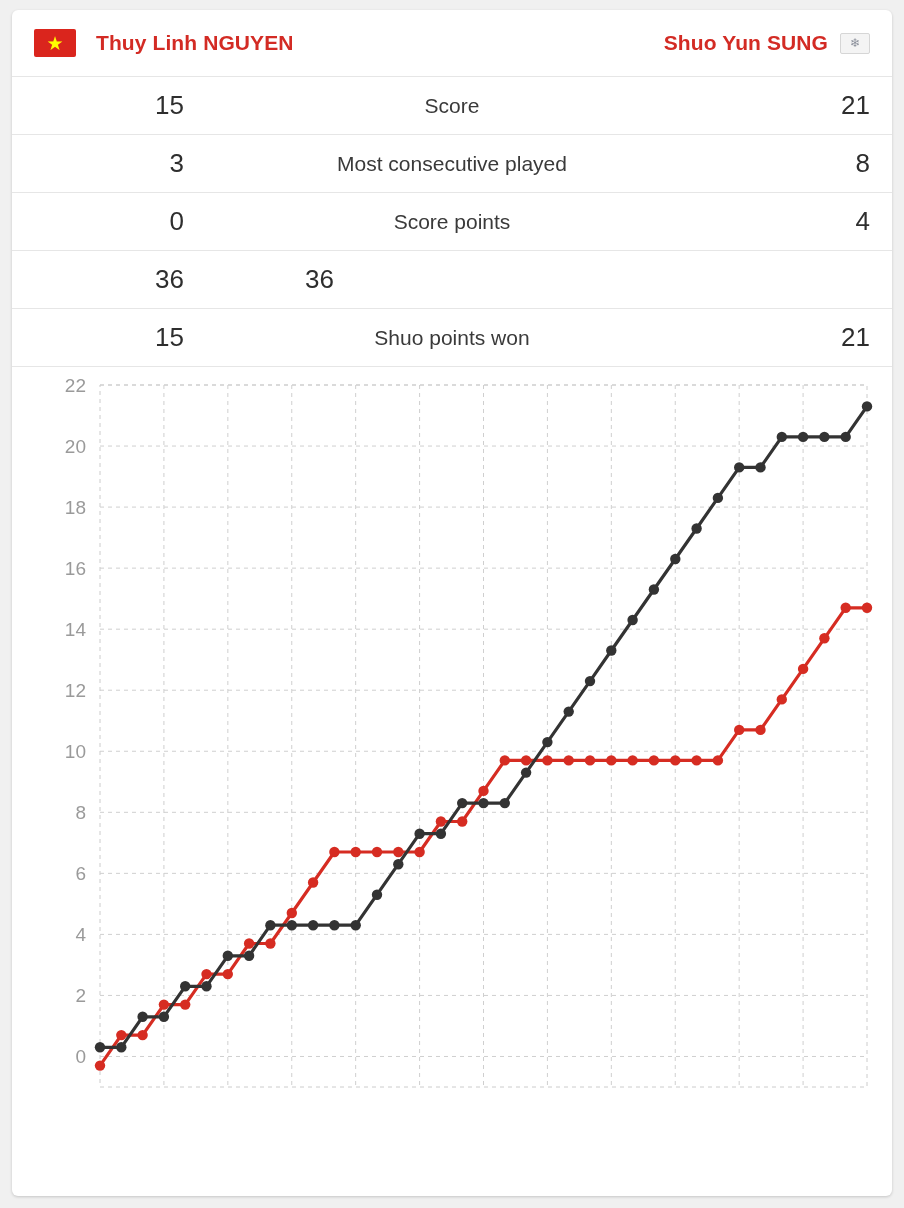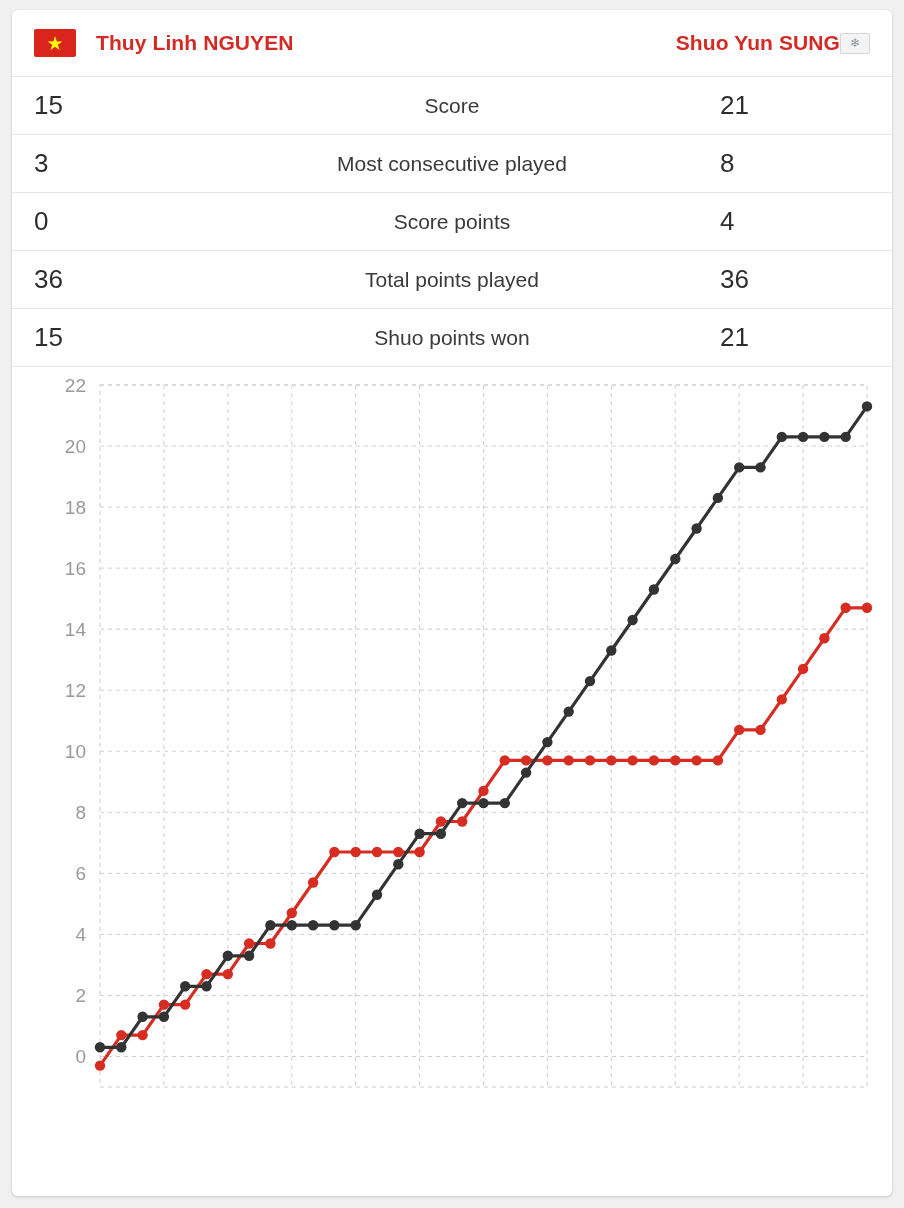--- a/index.html
+++ b/index.html
@@ -53,20 +53,21 @@
     letter-spacing: 0.1px;
     white-space: nowrap;
     margin-left: 8px;
   }
   .player-right {
     position: absolute;
     right: 22px; top: 50%;
     transform: translateY(-50%);
     display: flex;
     align-items: center;
+    gap: 12px;
   }
   .flag-tpe {
     width: 30px; height: 21px;
     background: #f4f4f4;
     border: 1px solid #d6d6d6;
     border-radius: 2px;
     position: relative;
     flex: none;
     display: flex;
     align-items: center;
@@ -82,21 +83,21 @@
   .srow {
     display: flex;
     align-items: center;
     height: 58px;
     border-top: 1px solid #e6e6e6;
     padding: 0 22px;
   }
   .srow:first-child { border-top: 1px solid #e6e6e6; }
   .sval {
     width: 150px;
-    text-align: left;
+    text-align: right;
     font-size: 26px;
     color: #2e2e2e;
   }
   .slabel {
     flex: 1;
     text-align: center;
     font-size: 21px;
     color: #3a3a3a;
   }
   
@@ -148,21 +149,20 @@
       <div class="slabel">Most consecutive played</div>
       <div class="sval">8</div>
     </div>
     <div class="srow">
       <div class="sval">0</div>
       <div class="slabel">Score points</div>
       <div class="sval">4</div>
     </div>
     <div class="srow">
       <div class="sval">36</div>
-      <div class="slabel">Total points played</div>
       <div class="sval">36</div>
     </div>
     <div class="srow">
       <div class="sval">15</div>
       <div class="slabel">Shuo points won</div>
       <div class="sval">21</div>
     </div>
   </div>
 
   <div class="chart-wrap">

